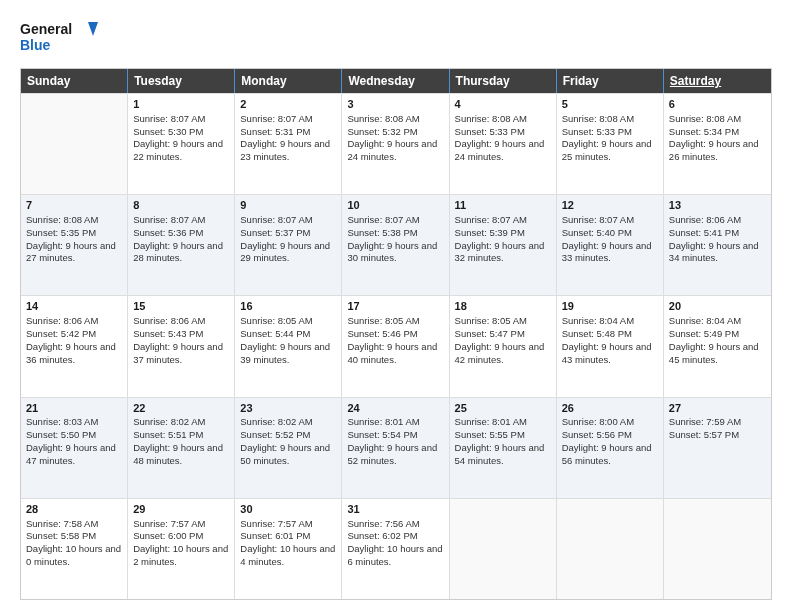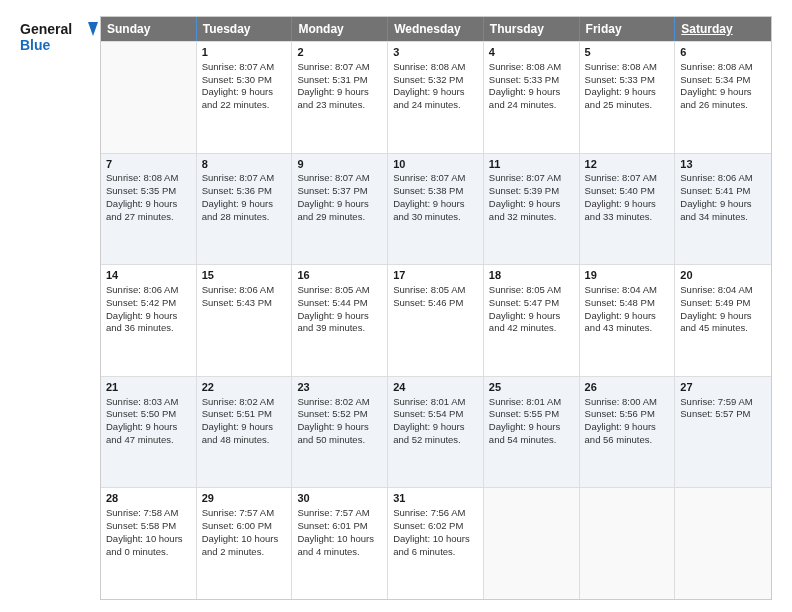--- a/index.html
+++ b/index.html
@@ -8,21 +8,21 @@
       height: 612px;
       font-family: Arial, sans-serif;
       background: #fff;
       overflow: hidden;
     }
     .page {
       width: 792px;
       height: 612px;
       padding: 16px 20px 12px 20px;
       display: flex;
-      flex-direction: row;
+      flex-direction: column;
     }
     .header {
       display: flex;
       align-items: flex-start;
       justify-content: space-between;
       margin-bottom: 10px;
     }
     .logo {
       display: flex;
       align-items: center;
@@ -43,21 +43,21 @@
     }
     .calendar {
       flex: 1;
       display: flex;
       flex-direction: column;
       border: 1px solid #ccc;
     }
     .cal-header {
       display: grid;
       grid-template-columns: repeat(7, 1fr);
-      background: #737373;
+      background: #404040;
     }
     .cal-header-cell {
       color: #fff;
       font-size: 12px;
       font-weight: bold;
       padding: 5px 6px;
       border-right: 1px solid #4a90d9;
       text-align: left;
     }
     .cal-header-cell:last-child {
@@ -145,23 +145,23 @@
           <div class="cal-cell alt-row"><span class="cell-day">7</span><span>Sunrise: 8:08 AM</span><br><span>Sunset: 5:35 PM</span><br><span>Daylight: 9 hours and 27 minutes.</span></div>
           <div class="cal-cell alt-row"><span class="cell-day">8</span><span>Sunrise: 8:07 AM</span><br><span>Sunset: 5:36 PM</span><br><span>Daylight: 9 hours and 28 minutes.</span></div>
           <div class="cal-cell alt-row"><span class="cell-day">9</span><span>Sunrise: 8:07 AM</span><br><span>Sunset: 5:37 PM</span><br><span>Daylight: 9 hours and 29 minutes.</span></div>
           <div class="cal-cell alt-row"><span class="cell-day">10</span><span>Sunrise: 8:07 AM</span><br><span>Sunset: 5:38 PM</span><br><span>Daylight: 9 hours and 30 minutes.</span></div>
           <div class="cal-cell alt-row"><span class="cell-day">11</span><span>Sunrise: 8:07 AM</span><br><span>Sunset: 5:39 PM</span><br><span>Daylight: 9 hours and 32 minutes.</span></div>
           <div class="cal-cell alt-row"><span class="cell-day">12</span><span>Sunrise: 8:07 AM</span><br><span>Sunset: 5:40 PM</span><br><span>Daylight: 9 hours and 33 minutes.</span></div>
           <div class="cal-cell alt-row"><span class="cell-day">13</span><span>Sunrise: 8:06 AM</span><br><span>Sunset: 5:41 PM</span><br><span>Daylight: 9 hours and 34 minutes.</span></div>
         </div>
         <div class="cal-row">
           <div class="cal-cell"><span class="cell-day">14</span><span>Sunrise: 8:06 AM</span><br><span>Sunset: 5:42 PM</span><br><span>Daylight: 9 hours and 36 minutes.</span></div>
-          <div class="cal-cell"><span class="cell-day">15</span><span>Sunrise: 8:06 AM</span><br><span>Sunset: 5:43 PM</span><br></div>
+          <div class="cal-cell"><span class="cell-day">15</span><span>Sunrise: 8:06 AM</span><br><span>Sunset: 5:43 PM</span><br><span>Daylight: 9 hours and 37 minutes.</span></div>
           <div class="cal-cell"><span class="cell-day">16</span><span>Sunrise: 8:05 AM</span><br><span>Sunset: 5:44 PM</span><br><span>Daylight: 9 hours and 39 minutes.</span></div>
-          <div class="cal-cell"><span class="cell-day">17</span><span>Sunrise: 8:05 AM</span><br><span>Sunset: 5:46 PM</span><br></div>
+          <div class="cal-cell"><span class="cell-day">17</span><span>Sunrise: 8:05 AM</span><br><span>Sunset: 5:46 PM</span><br><span>Daylight: 9 hours and 40 minutes.</span></div>
           <div class="cal-cell"><span class="cell-day">18</span><span>Sunrise: 8:05 AM</span><br><span>Sunset: 5:47 PM</span><br><span>Daylight: 9 hours and 42 minutes.</span></div>
           <div class="cal-cell"><span class="cell-day">19</span><span>Sunrise: 8:04 AM</span><br><span>Sunset: 5:48 PM</span><br><span>Daylight: 9 hours and 43 minutes.</span></div>
           <div class="cal-cell"><span class="cell-day">20</span><span>Sunrise: 8:04 AM</span><br><span>Sunset: 5:49 PM</span><br><span>Daylight: 9 hours and 45 minutes.</span></div>
         </div>
         <div class="cal-row">
           <div class="cal-cell alt-row"><span class="cell-day">21</span><span>Sunrise: 8:03 AM</span><br><span>Sunset: 5:50 PM</span><br><span>Daylight: 9 hours and 47 minutes.</span></div>
           <div class="cal-cell alt-row"><span class="cell-day">22</span><span>Sunrise: 8:02 AM</span><br><span>Sunset: 5:51 PM</span><br><span>Daylight: 9 hours and 48 minutes.</span></div>
           <div class="cal-cell alt-row"><span class="cell-day">23</span><span>Sunrise: 8:02 AM</span><br><span>Sunset: 5:52 PM</span><br><span>Daylight: 9 hours and 50 minutes.</span></div>
           <div class="cal-cell alt-row"><span class="cell-day">24</span><span>Sunrise: 8:01 AM</span><br><span>Sunset: 5:54 PM</span><br><span>Daylight: 9 hours and 52 minutes.</span></div>
           <div class="cal-cell alt-row"><span class="cell-day">25</span><span>Sunrise: 8:01 AM</span><br><span>Sunset: 5:55 PM</span><br><span>Daylight: 9 hours and 54 minutes.</span></div>

